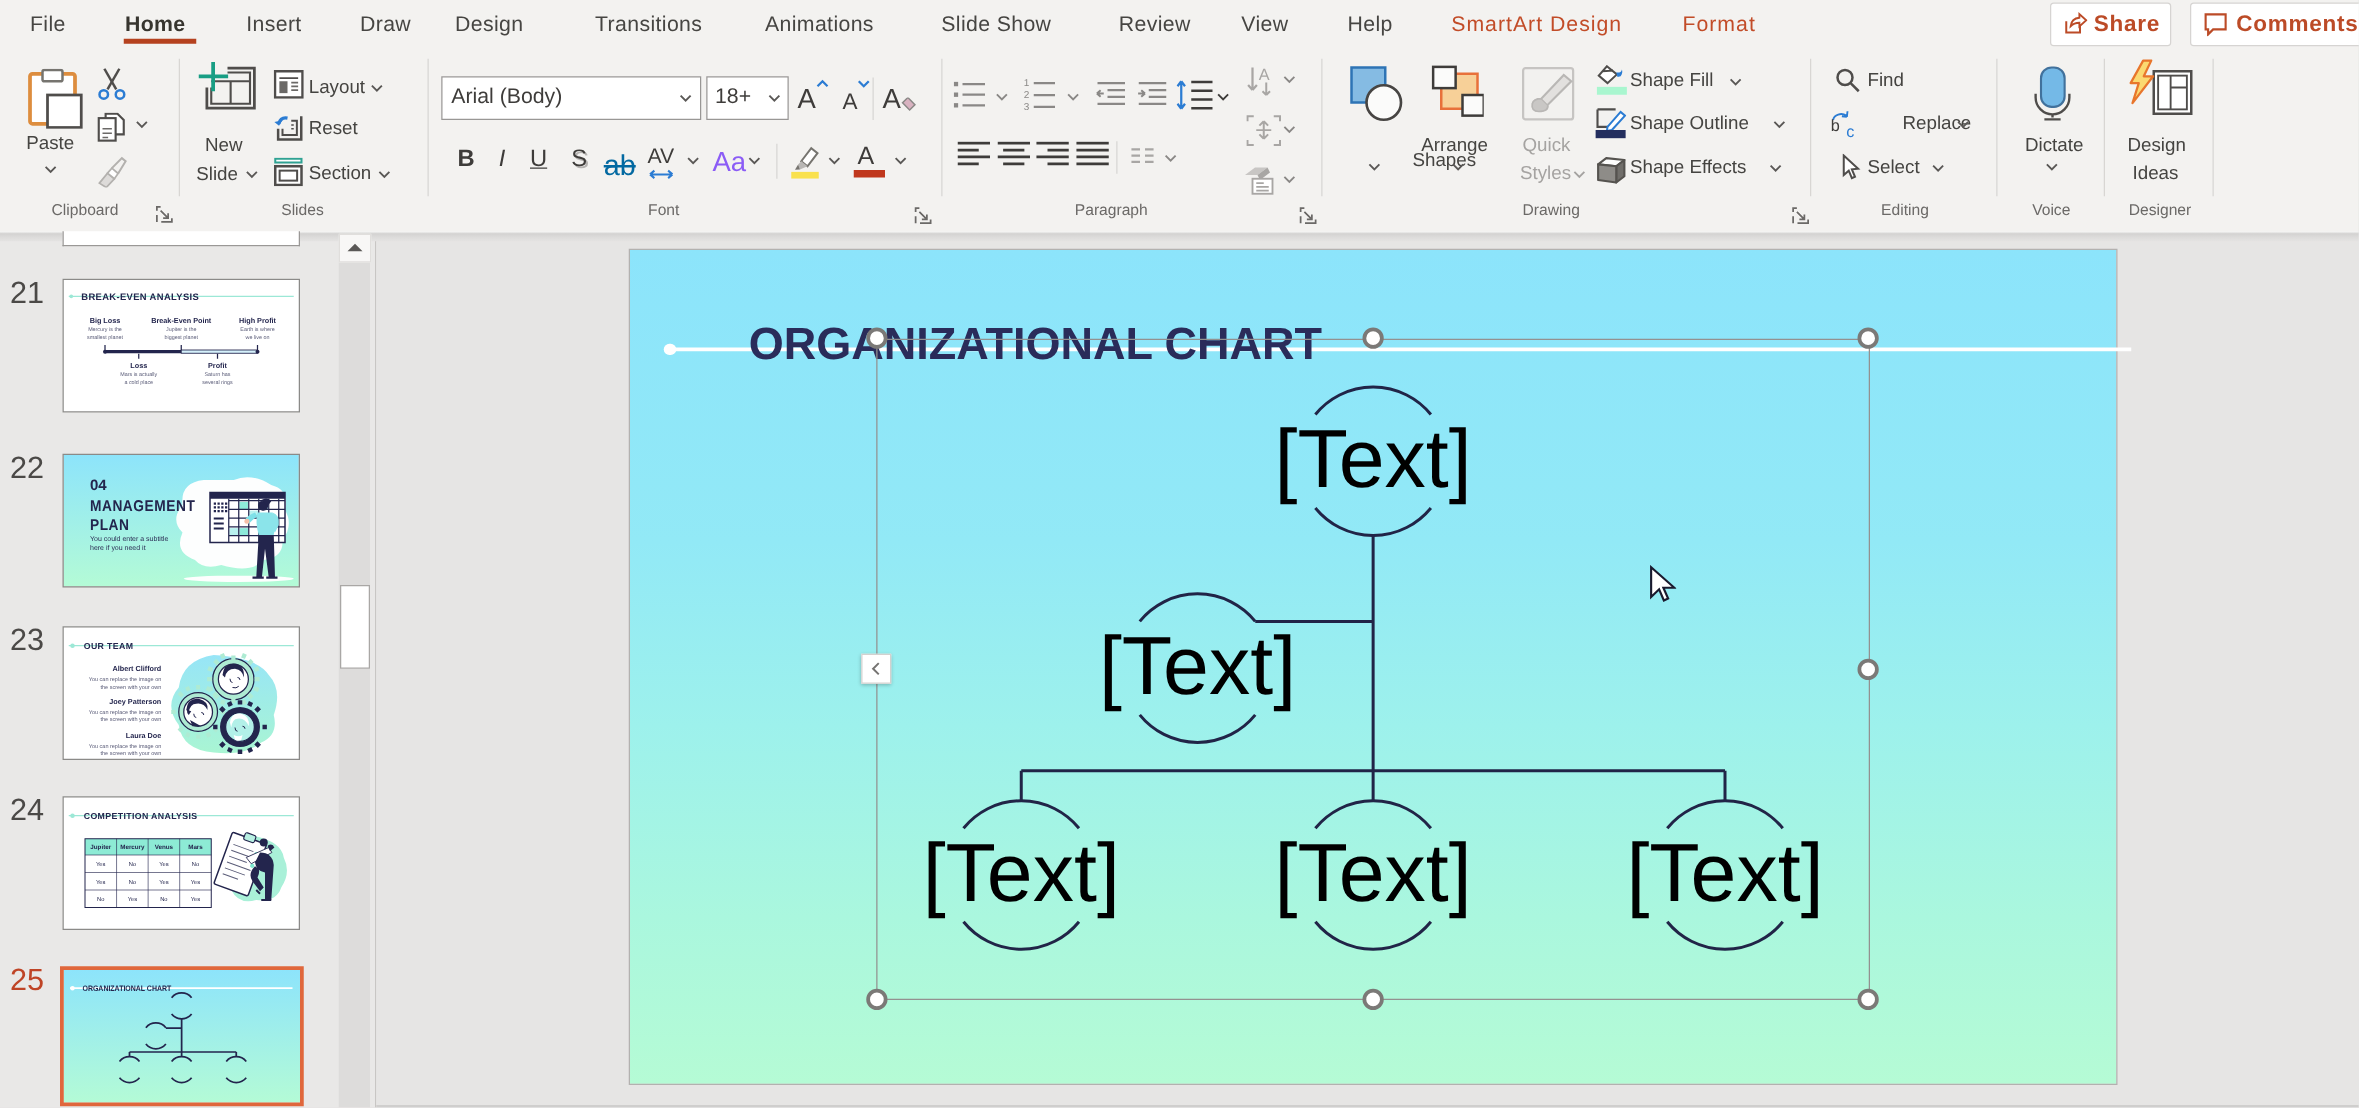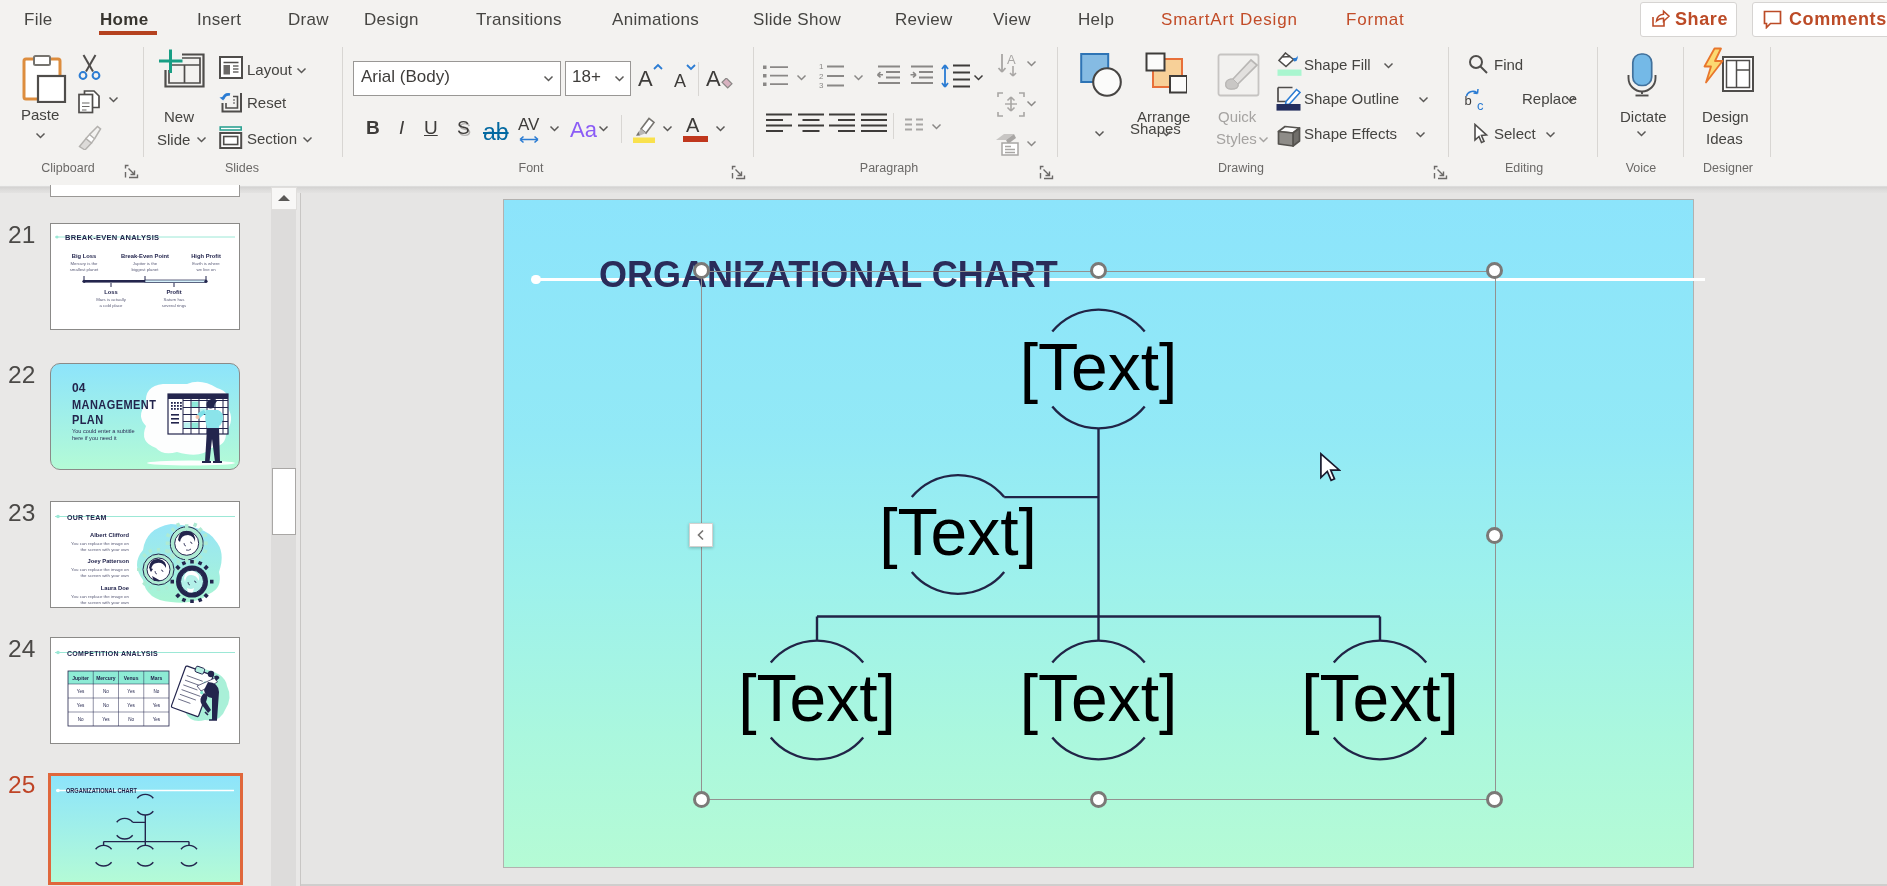--- a/index.html
+++ b/index.html
@@ -418,21 +418,21 @@
       <circle cx="155" cy="57.3" r="1.6" fill="#23254d"></circle>
     <path d="M60 59 v4 M123 59 v4" stroke="#23254d" stroke-width="1"></path>
     <text x="60" y="70" font-size="5.8" font-weight="bold" fill="#23254d" text-anchor="middle" font-family="Liberation Sans">Loss</text>
     <text x="123" y="70" font-size="5.8" font-weight="bold" fill="#23254d" text-anchor="middle" font-family="Liberation Sans">Profit</text>
     <text x="60" y="77" font-size="4.3" fill="#5a5c78" text-anchor="middle" font-family="Liberation Sans">Mars is actually</text>
     <text x="60" y="83" font-size="4.3" fill="#5a5c78" text-anchor="middle" font-family="Liberation Sans">a cold place</text>
     <text x="123" y="77" font-size="4.3" fill="#5a5c78" text-anchor="middle" font-family="Liberation Sans">Saturn has</text>
     <text x="123" y="83" font-size="4.3" fill="#5a5c78" text-anchor="middle" font-family="Liberation Sans">several rings</text>
   </svg>
 </div>
-<div class="thumb" style="top:363px;background:linear-gradient(180deg,#8de4fb,#b4fbd6);border-radius:10px;">
+<div class="thumb" style="top:363px;background:linear-gradient(180deg,#8de4fb,#b4fbd6);">
   <svg width="188" height="105" viewBox="0 0 188 105">
     <path d="M112 20 Q93 22 95 40 Q85 52 95 62 Q88 78 105 84 Q112 92 126 88 Q150 95 160 84 Q176 82 175 68 Q184 56 177 44 Q181 28 166 24 Q150 14 136 20 Z" fill="#fdfefe"></path>
     <ellipse cx="140" cy="99" rx="44" ry="2.5" fill="#fdfefe"></ellipse>
     <text x="21" y="28" font-size="12" font-weight="bold" fill="#23254d" font-family="Liberation Sans">04</text>
     <g transform="scale(0.88,1)">
     <text x="23.8" y="45" font-size="12.5" font-weight="bold" fill="#23254d" font-family="Liberation Sans" letter-spacing=".5">MANAGEMENT</text>
     <text x="23.8" y="60" font-size="12.5" font-weight="bold" fill="#23254d" font-family="Liberation Sans" letter-spacing=".5">PLAN</text>
     </g>
     <text x="21" y="69" font-size="5.6" fill="#2c2e55" font-family="Liberation Sans">You could enter a subtitle</text>
     <text x="21" y="76" font-size="5.6" fill="#2c2e55" font-family="Liberation Sans">here if you need it</text>

